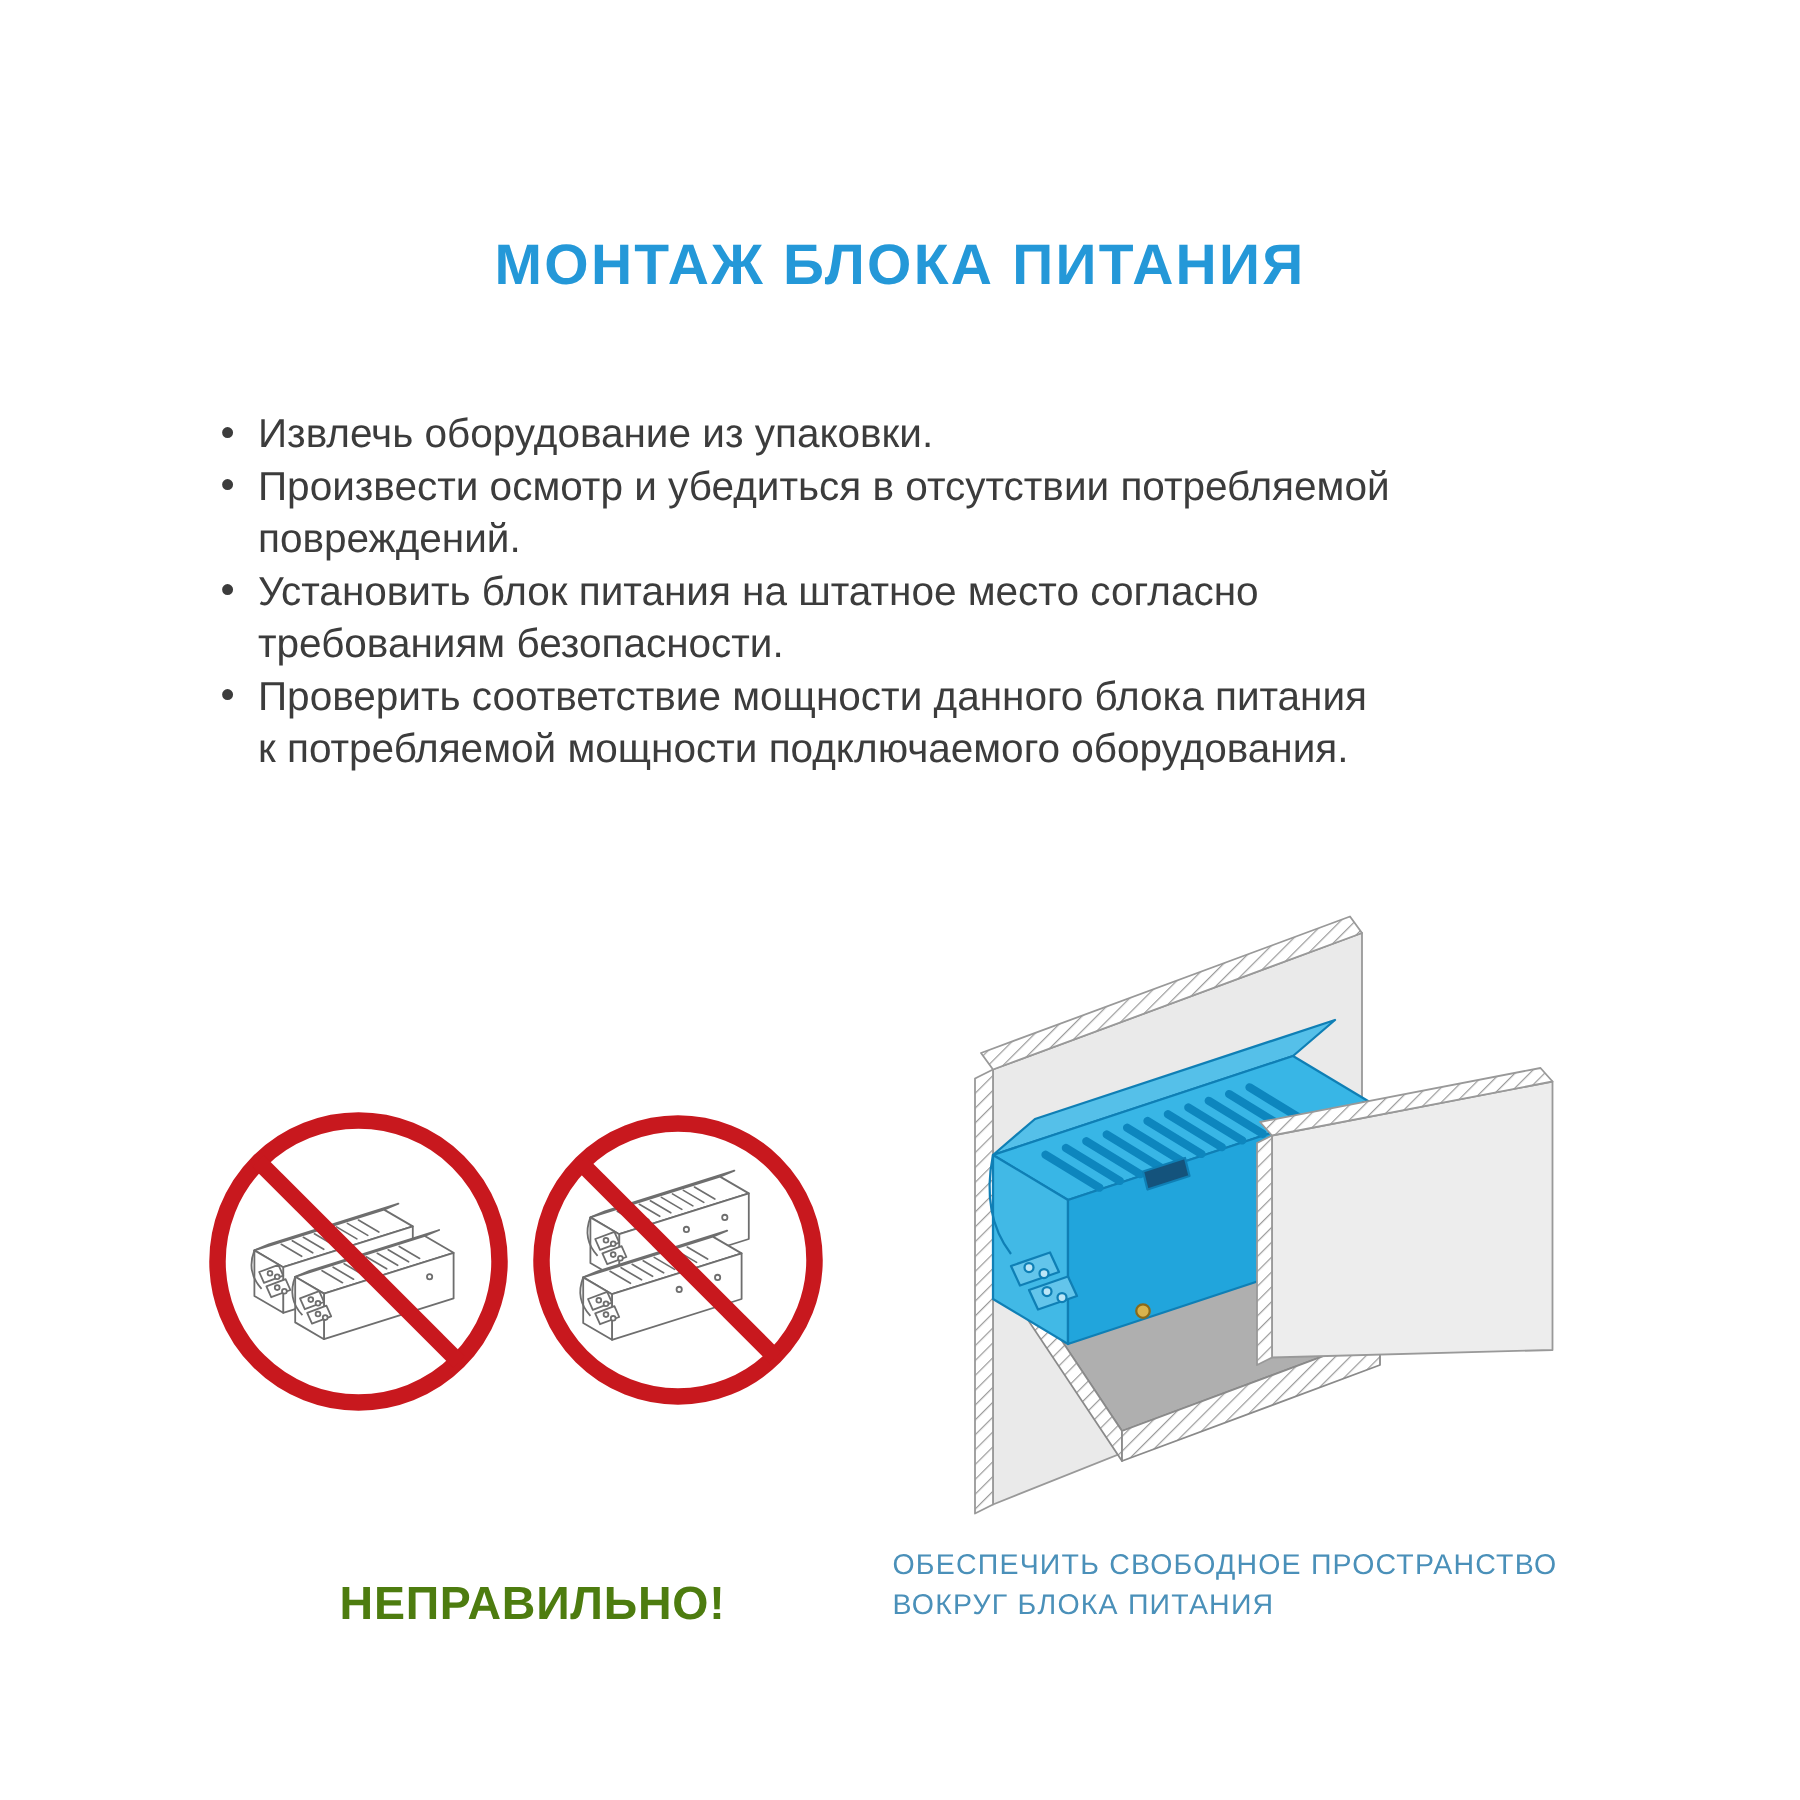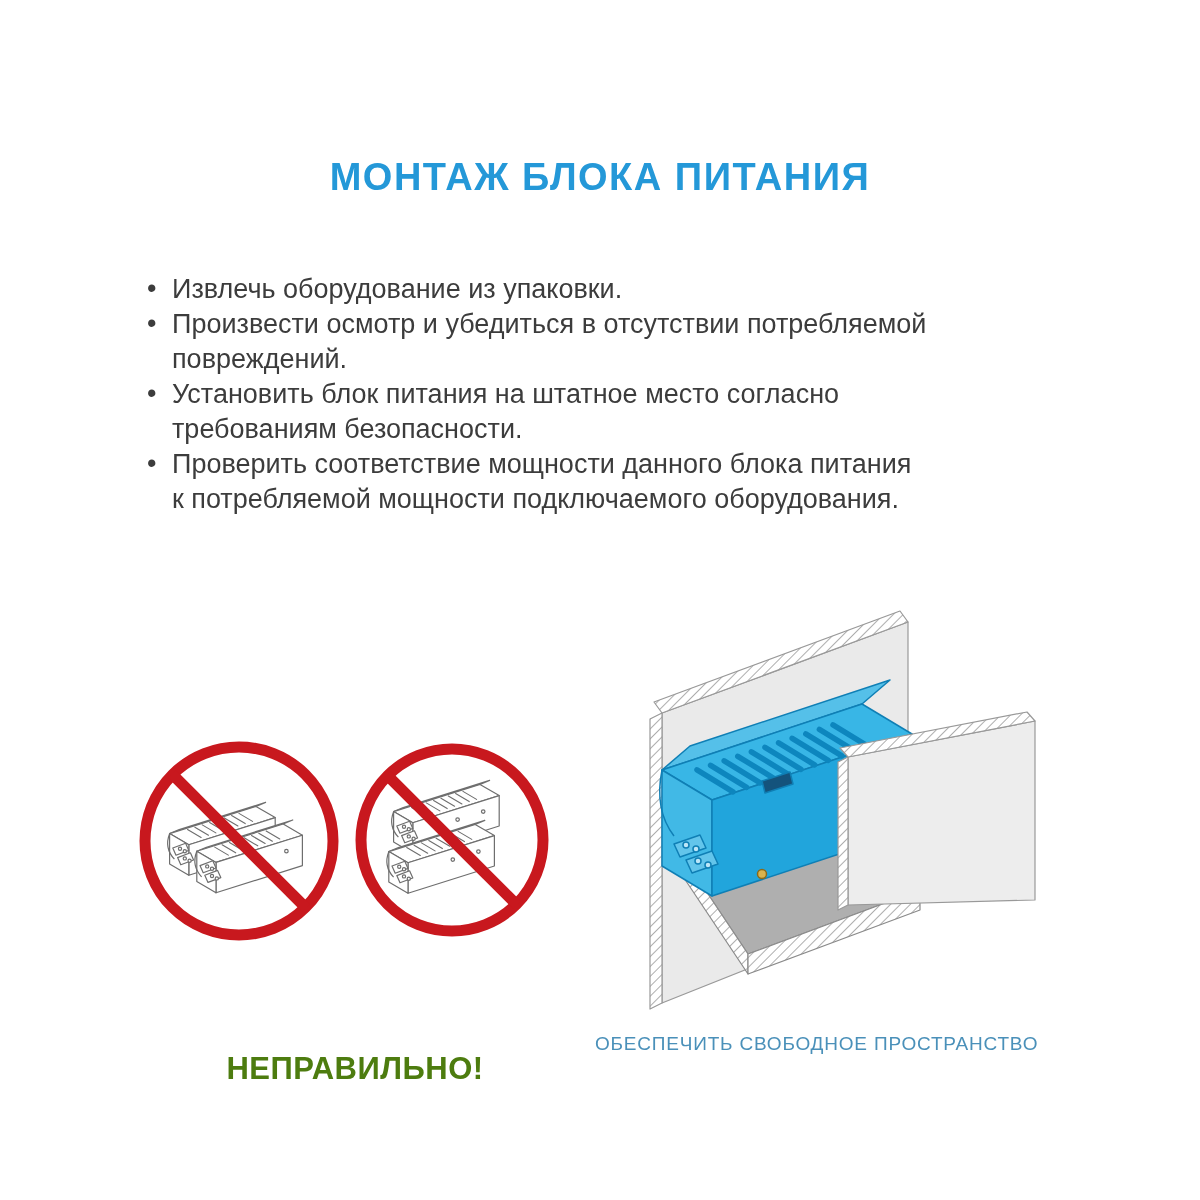--- a/index.html
+++ b/index.html
@@ -174,15 +174,16 @@
       <polygon points="236,149 423,113 423,292 236,297" fill="#EDEDED"></polygon>
       <polygon points="226,154 236,149 236,297 226,302" fill="url(#hatchMain)"></polygon>
       <polygon points="228,140 415,104 423,113 236,149" fill="url(#hatchMain)"></polygon>
     </g>
   </svg>
 
   <div class="wrong-label">НЕПРАВИЛЬНО!</div>
 
   <div class="clearance-caption">
     <div>ОБЕСПЕЧИТЬ СВОБОДНОЕ ПРОСТРАНСТВО</div>
+    <div>ВОКРУГ БЛОКА ПИТАНИЯ</div>
   </div>
 
 </div>
 
 </body></html>

